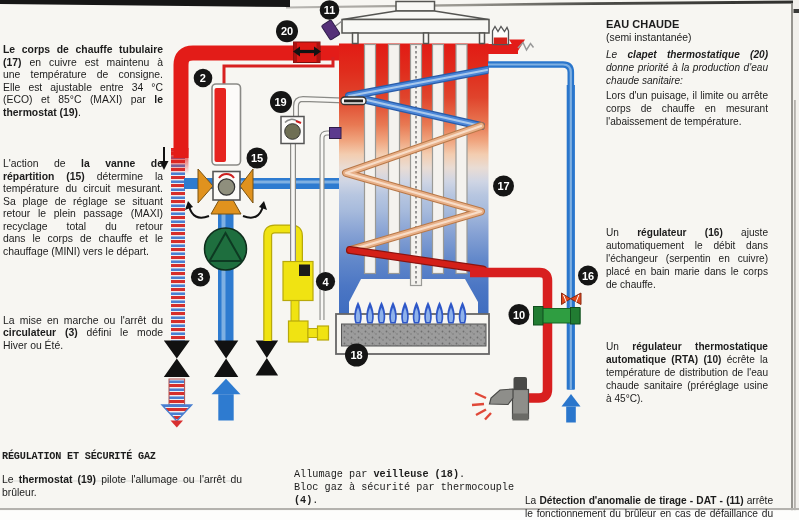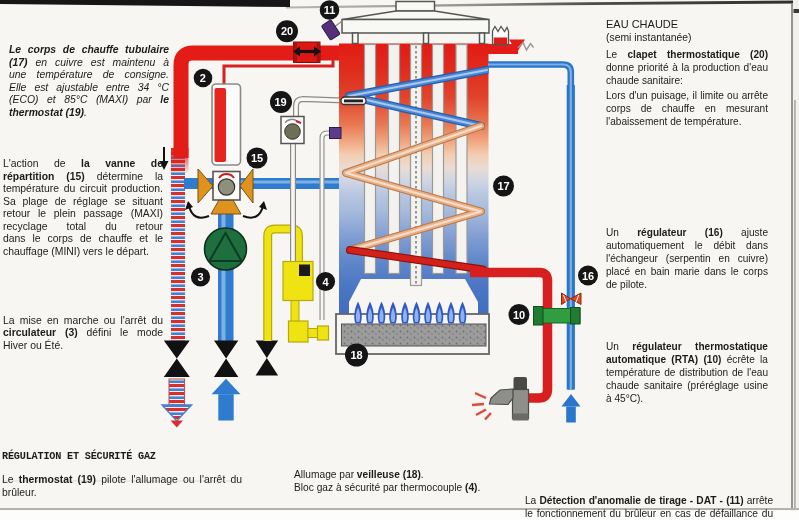--- a/index.html
+++ b/index.html
@@ -276,33 +276,33 @@
         <text x="503.5" y="190">17</text>
 <circle cx="356.5" cy="355" r="11.5" fill="#151515"></circle>
         <text x="356.5" y="359">18</text>
 <circle cx="281" cy="102" r="11" fill="#151515"></circle>
         <text x="280.5" y="105.5">19</text>
 <circle cx="287" cy="31.3" r="11" fill="#151515"></circle>
         <text x="287" y="35.3">20</text>
 </g>
 </svg>
 
-<div class="t" style="left:9px;top:44px;width:160px;font-style:italic;">
+<div class="t" style="left:3px;top:44px;width:160px;">
 <div class="jl"><b>Le corps de chauffe tubulaire</b></div>
 <div class="jl"><b>(17)</b> en cuivre est maintenu à</div>
 <div class="jl">une température de consigne.</div>
 <div class="jl">Elle est ajustable entre 34 °C</div>
 <div class="jl">(ECO) et 85°C (MAXI) par <b>le</b></div>
 <div><b>thermostat (19)</b>.</div>
 </div>
 
 <div class="t" style="left:3px;top:158px;width:160px;">
 <div class="jl">L'action de <b>la vanne de</b></div>
 <div class="jl"><b>répartition (15)</b> détermine la</div>
-<div class="jl">température du circuit production.</div>
+<div class="jl">température du circuit mesurant.</div>
 <div class="jl">Sa plage de réglage se situant</div>
 <div class="jl">retour le plein passage (MAXI)</div>
 <div class="jl">recyclage total du retour</div>
 <div class="jl">dans le corps de chauffe et le</div>
 <div>chauffage (MINI) vers le départ.</div>
 </div>
 
 <div class="t" style="left:3px;top:314.5px;width:160px;">
 <div class="jl">La mise en marche ou l'arrêt du</div>
 <div class="jl"><b>circulateur (3)</b> défini le mode</div>
@@ -310,45 +310,45 @@
 </div>
 
 <div class="t" style="left:2px;top:450px;width:330px;font-size:11px;line-height:13px;">
 <div style="font-weight:bold;font-size:10.2px;letter-spacing:-0.2px;font-family:Liberation Mono, monospace;">RÉGULATION ET SÉCURITÉ GAZ</div>
 </div>
 <div class="t" style="left:2px;top:474px;width:240px;font-size:10.4px;line-height:12.7px;">
 <div class="jl">Le <b>thermostat (19)</b> pilote l'allumage ou l'arrêt du</div>
 <div>brûleur.</div>
 </div>
 
-<div class="t" style="left:294px;top:467.5px;width:250px;font-size:10.2px;line-height:13px;">
+<div class="t" style="left:294px;top:467.5px;width:250px;font-size:10.2px;line-height:13px;font-family:Liberation Mono, monospace;">
 <div>Allumage par <b>veilleuse (18)</b>.</div>
 <div>Bloc gaz à sécurité par thermocouple <b>(4)</b>.</div>
 </div>
 
 <div class="t" style="left:606px;top:18px;width:162px;font-size:10.4px;line-height:13px;">
-<div style="font-weight:normal;font-size:11px;">EAU CHAUDE</div>
+<div style="font-weight:bold;font-size:11px;">EAU CHAUDE</div>
 <div>(semi instantanée)</div>
 </div>
-<div class="t" style="left:606px;top:48.2px;width:162px;font-size:10.1px;line-height:13.1px;">
+<div class="t" style="left:606px;top:48.2px;width:162px;font-size:10.1px;line-height:13.1px;font-style:italic;">
 <div class="jl">Le <b>clapet thermostatique (20)</b></div>
 <div class="jl">donne priorité à la production d'eau</div>
 <div>chaude sanitaire:</div>
 </div>
 <div class="t" style="left:606px;top:88.5px;width:162px;font-size:10.1px;line-height:13.1px;">
 <div class="jl">Lors d'un puisage, il limite ou arrête</div>
 <div class="jl">corps de chauffe en mesurant</div>
 <div>l'abaissement de température.</div>
 </div>
 <div class="t" style="left:606px;top:225.5px;width:162px;font-size:10.1px;line-height:13.1px;">
 <div class="jl">Un <b>régulateur (16)</b> ajuste</div>
 <div class="jl">automatiquement le débit dans</div>
 <div class="jl">l'échangeur (serpentin en cuivre)</div>
 <div class="jl">placé en bain marie dans le corps</div>
-<div>de pilote.</div>
+<div>de chauffe.</div>
 </div>
 <div class="t" style="left:606px;top:340px;width:162px;font-size:10.1px;line-height:13.1px;">
 <div class="jl">Un <b>régulateur thermostatique</b></div>
 <div class="jl"><b>automatique (RTA) (10)</b> écrête la</div>
 <div class="jl">température de distribution de l'eau</div>
 <div class="jl">chaude sanitaire (préréglage usine</div>
 <div>à 45°C).</div>
 </div>
 <div class="t" style="left:525px;top:494px;width:248px;font-size:10.2px;line-height:13.2px;letter-spacing:-0.05px;">
 <div class="jl">La <b>Détection d'anomalie de tirage - DAT - (11)</b> arrête</div>

